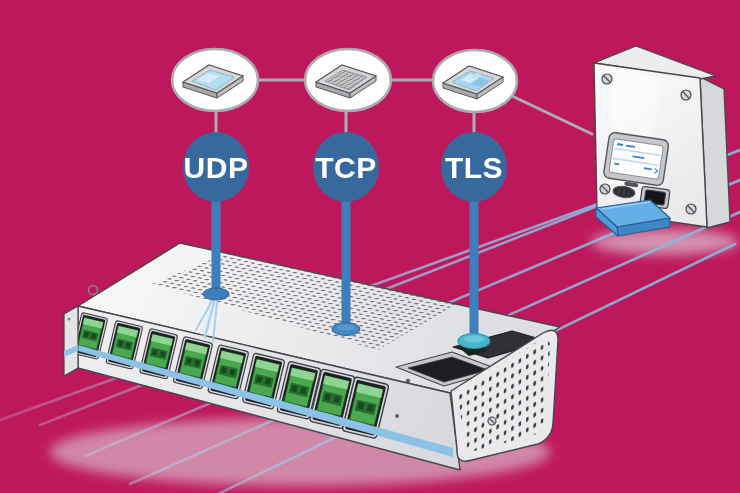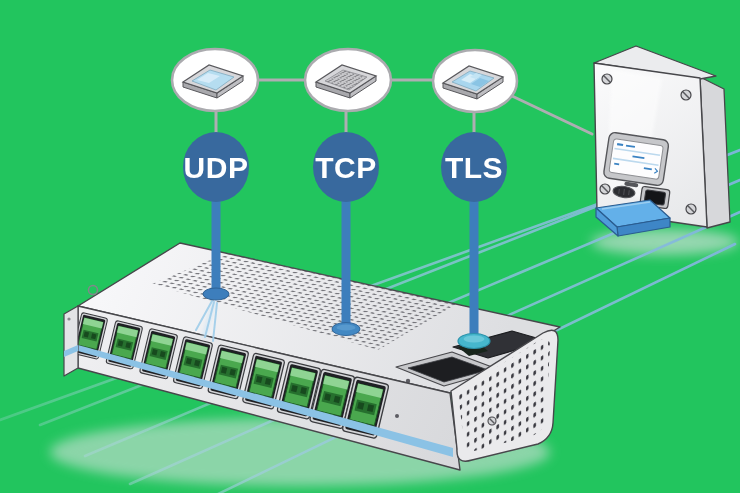--- a/index.html
+++ b/index.html
@@ -1,19 +1,19 @@
 <!DOCTYPE html>
 <html><head>
 <meta charset="utf-8">
 <style>
   html,body{margin:0;padding:0;background:#ffffff;}
   .stage{
     position:relative;
     width:740px;height:493px;
-    background:#22c55e;
+    background:#be185d;
     overflow:hidden;
     font-family:"Liberation Sans", sans-serif;
   }
   svg{display:block;}
   text.badge-label{
     font-family:"Liberation Sans", sans-serif;
     font-weight:bold;
     font-size:30px;
     letter-spacing:.5px;
     fill:#ffffff;

